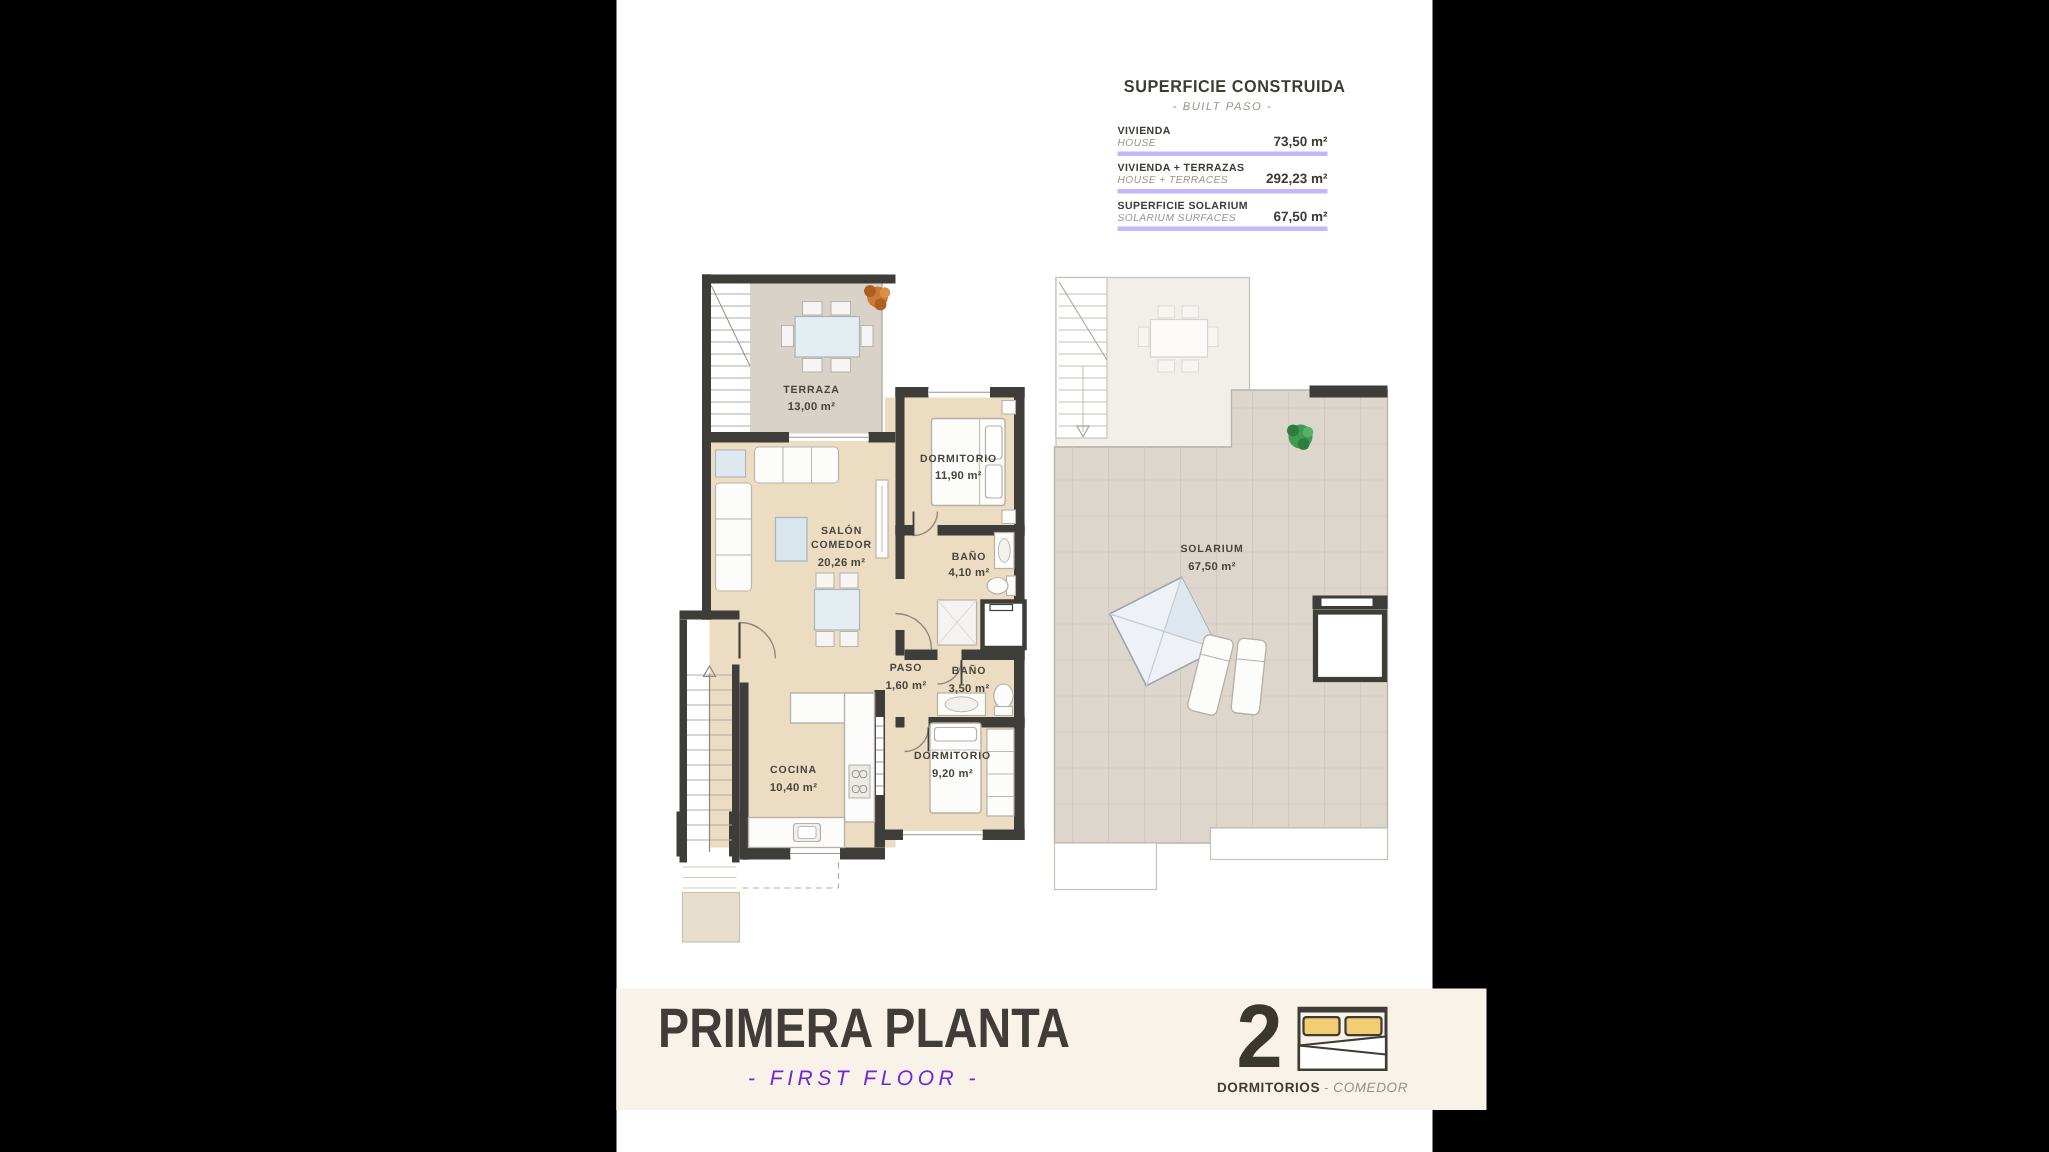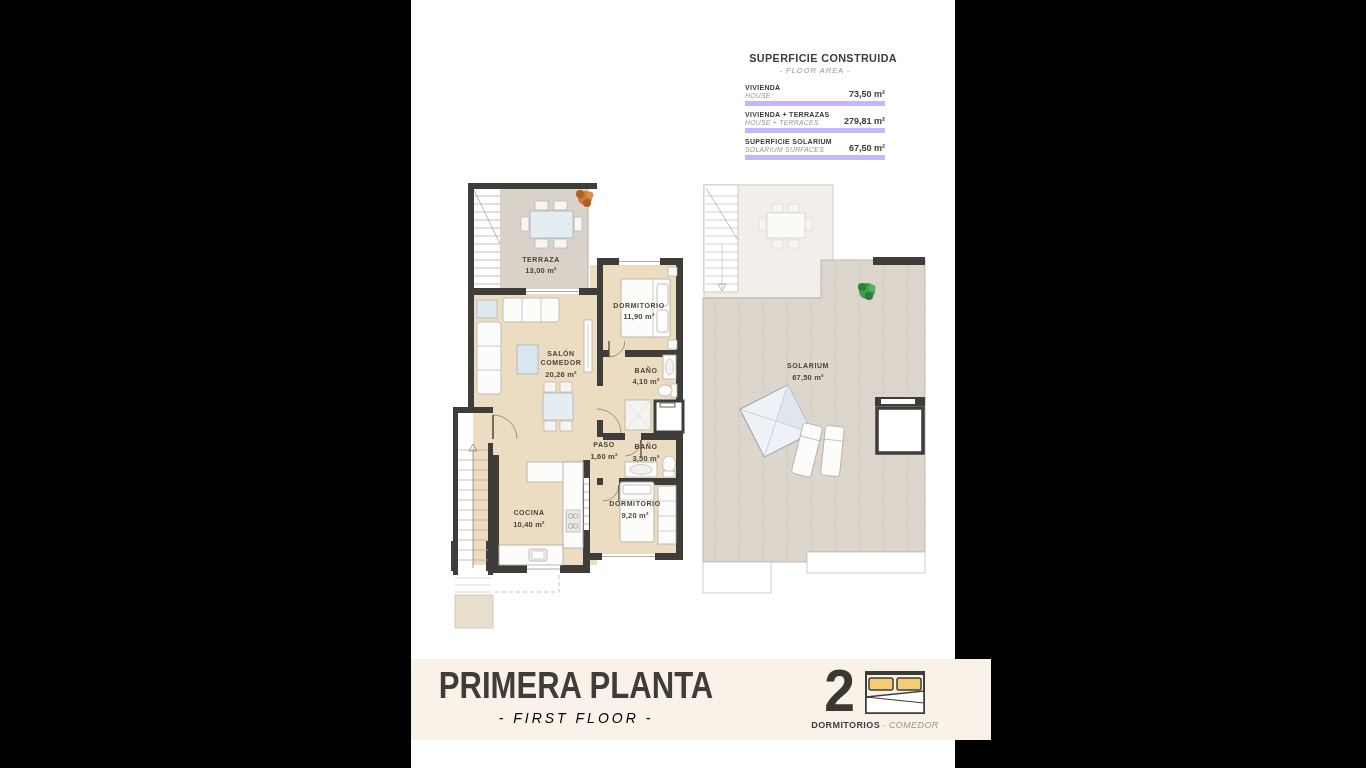--- a/index.html
+++ b/index.html
@@ -22,21 +22,21 @@
   .stats .title{
     font-size:11.5px;font-weight:bold;letter-spacing:.4px;
     text-align:center;white-space:nowrap;transform:scaleX(.94);transform-origin:center;
   }
   .stats .subtitle{
     font-size:7.5px;font-style:italic;color:#9a948c;
     text-align:center;letter-spacing:1px;margin-top:2px;
   }
   .stats .rows{margin-top:9px;}
   .stats .row{
-    position:relative;border-bottom:5px solid #c4b5fd;
+    position:relative;border-bottom:3px solid #c4b5fd;
     padding-bottom:2px;margin-bottom:5px;
   }
   .stats .row .label{font-size:7px;font-weight:bold;letter-spacing:.3px;}
   .stats .row .sublabel{font-size:6.8px;font-style:italic;color:#9a948c;letter-spacing:.3px;margin-top:1px;}
   .stats .row .value{
     position:absolute;right:0;bottom:2px;
     font-size:9px;font-weight:bold;white-space:nowrap;
   }
   
   .plan-svg{position:absolute;left:0;top:0;width:544px;height:768px;}
@@ -46,52 +46,52 @@
   .footer{
     position:absolute;left:0;top:659px;width:580px;height:81px;
     background:#f9f2e8;
   }
   .f-titles{position:absolute;left:0;top:8px;width:330px;text-align:center;}
   .f-title{
     font-size:37px;font-weight:bold;color:#403d38;letter-spacing:0px;
     transform:scaleX(.84);transform-origin:center;white-space:nowrap;line-height:1;
   }
   .f-subtitle{
-    font-size:14px;font-style:italic;color:#000000;letter-spacing:3px;
+    font-size:14px;font-style:italic;color:#6d28d9;letter-spacing:3px;
     margin-top:6px;white-space:nowrap;
   }
   .f-bedrooms{position:absolute;left:398px;top:6px;width:132px;text-align:center;}
   .f-bed-top{display:flex;align-items:flex-start;justify-content:center;gap:6px;}
   .f-count{
     font-size:60px;font-weight:bold;color:#3a372f;line-height:.85;
     transform:scaleX(.92);transform-origin:center;
   }
   .f-bedicon{margin-top:6px;}
   .f-bedlabel{margin-top:3px;font-size:9px;white-space:nowrap;}
   .f-bedlabel .b1{font-weight:bold;color:#3f3c37;letter-spacing:.4px;}
   .f-bedlabel .b2{font-style:italic;color:#9a938b;letter-spacing:.4px;}
 </style>
 </head>
 <body>
 
 <div class="page">
 
   <div class="stats">
     <div class="title">SUPERFICIE CONSTRUIDA</div>
-    <div class="subtitle">- FLOOR AREA -</div>
+    <div class="subtitle">- BUILT PASO -</div>
     <div class="rows">
       <div class="row">
         <div class="label">VIVIENDA</div>
         <div class="sublabel">HOUSE</div>
         <div class="value">73,50 m²</div>
       </div>
       <div class="row">
         <div class="label">VIVIENDA + TERRAZAS</div>
         <div class="sublabel">HOUSE + TERRACES</div>
-        <div class="value">279,81 m²</div>
+        <div class="value">292,23 m²</div>
       </div>
       <div class="row">
         <div class="label">SUPERFICIE SOLARIUM</div>
         <div class="sublabel">SOLARIUM SURFACES</div>
         <div class="value">67,50 m²</div>
       </div>
     </div>
   </div>
 
   <svg class="plan-svg" viewBox="0 0 544 768">

